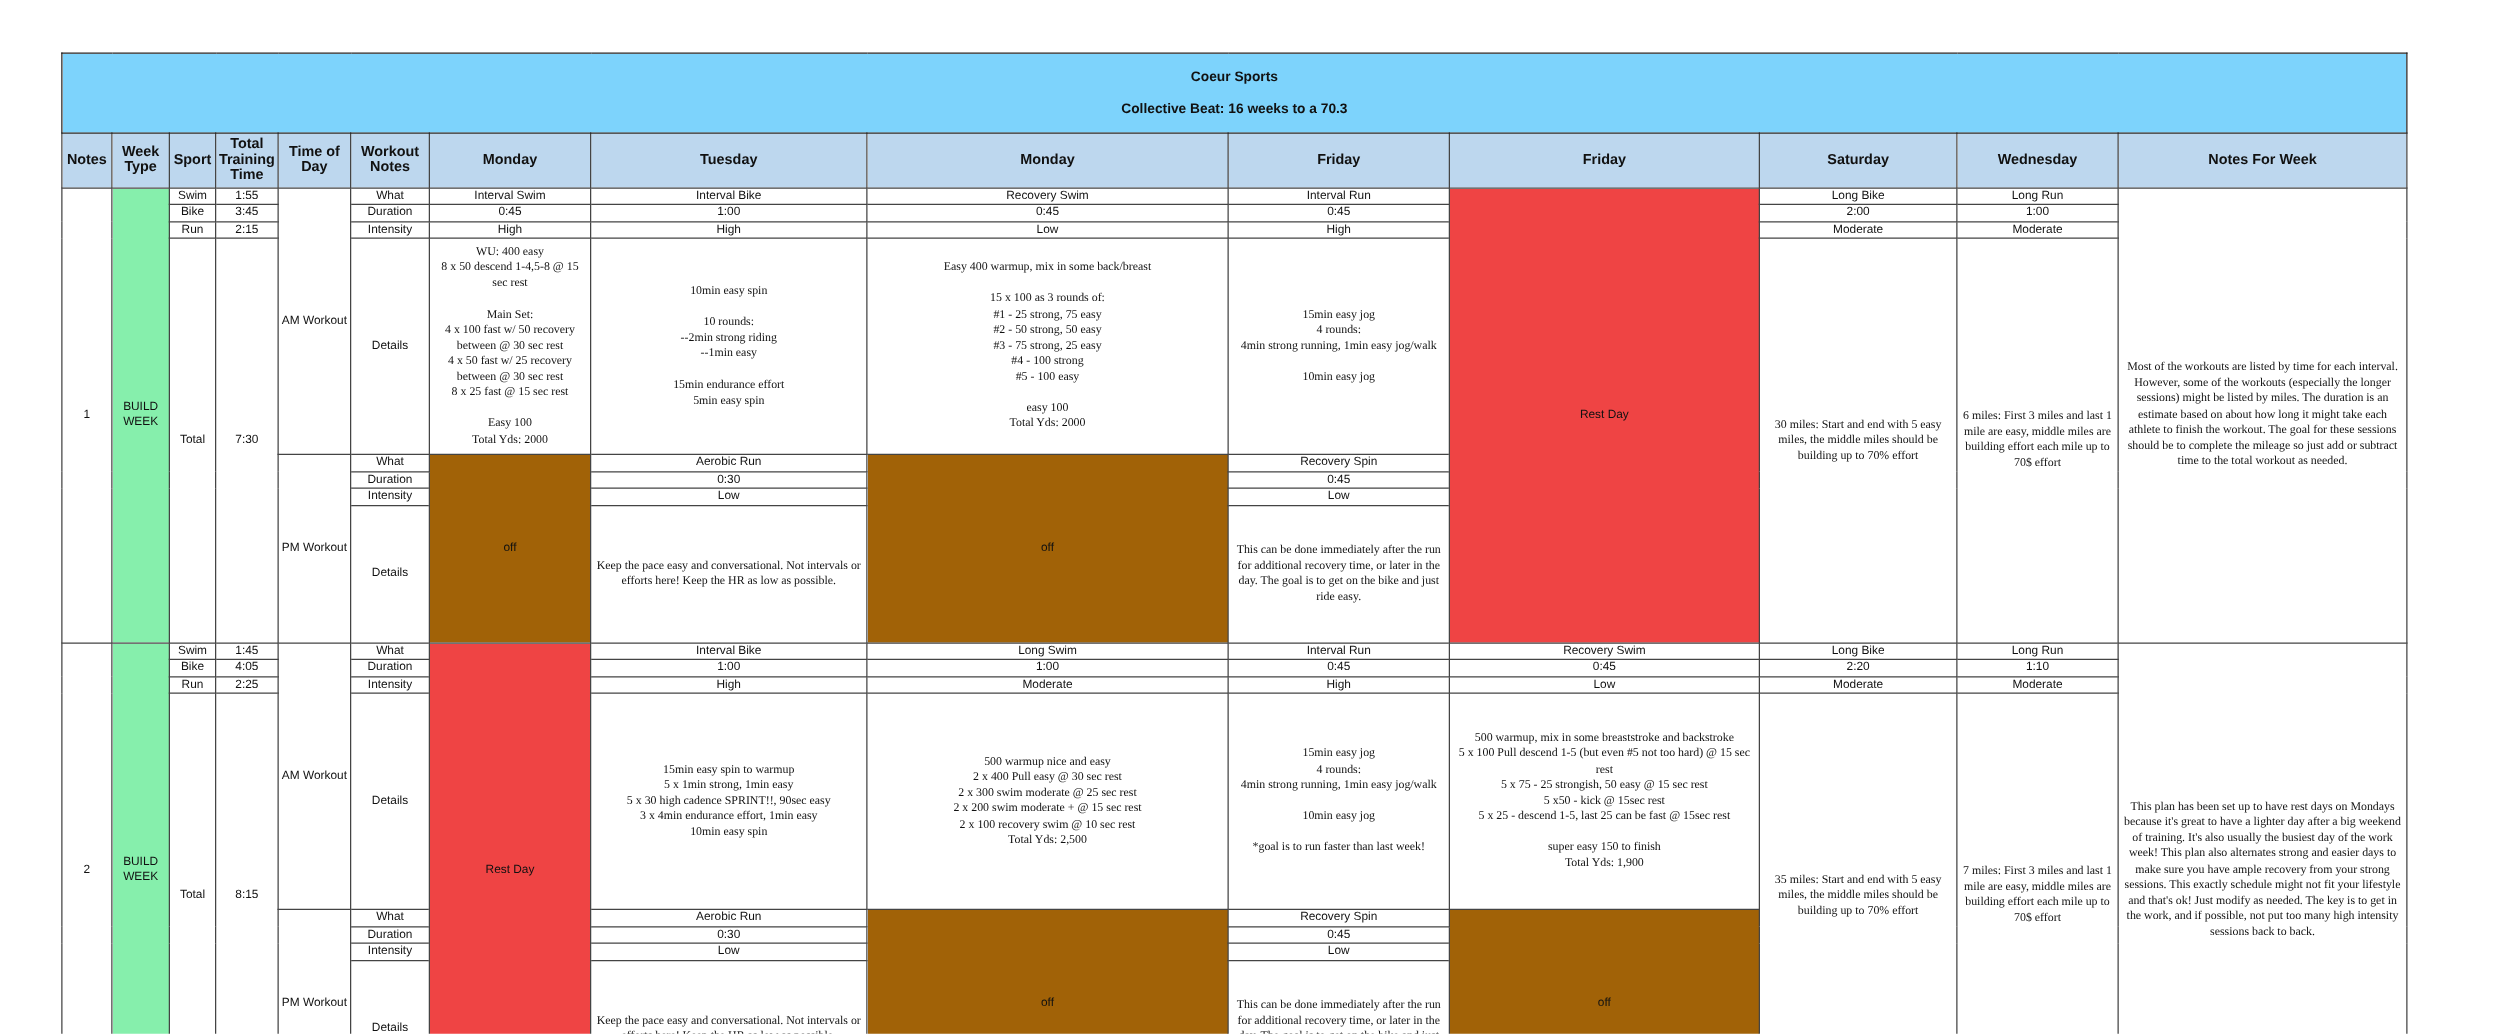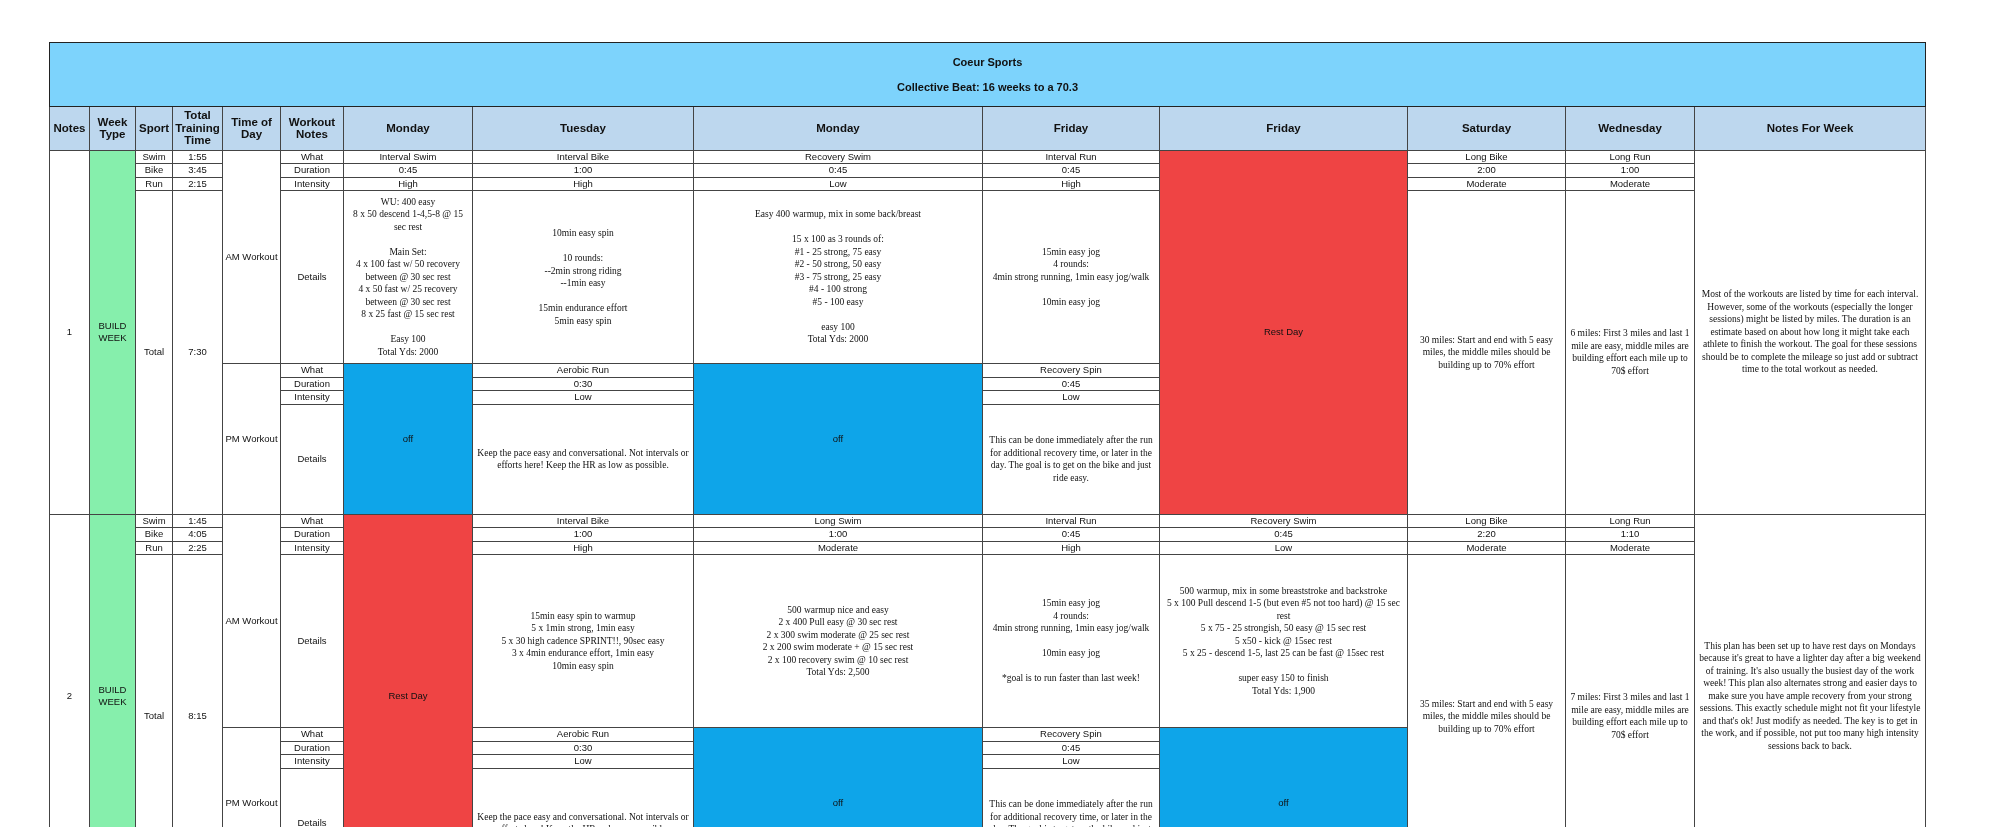--- a/index.html
+++ b/index.html
@@ -3,21 +3,21 @@
 <meta charset="utf-8">
 <style>
   html, body { margin:0; padding:0; background:#ffffff; }
   body { width:2000px; height:827px; overflow:hidden; position:relative; font-family:"Liberation Sans", sans-serif; color:#111; }
   table.plan { position:absolute; left:49px; top:42px; border-collapse:collapse; table-layout:fixed; width:1877px; font-size:9.5px; }
   table.plan td, table.plan th { border:1px solid #444; text-align:center; vertical-align:middle; padding:0 2px; line-height:12.5px; white-space:pre-line; overflow:hidden; }
   .title-cell { background:#7dd3fc; font-weight:bold; font-size:11px; line-height:13px; height:26px; border:1.5px solid #222 !important; }
   th.hdr { background:#bdd7ee; font-weight:bold; font-size:11.5px; line-height:13px; height:43px; }
   td.weektype { background:#86efac; }
   td.rest { background:#ef4444; }
-  td.off { background:#0ea5e9; }
+  td.off { background:#a16207; }
   td.sm { height:12px; line-height:12px; font-size:9.5px; }
   td.note { font-size:9.5px; line-height:12.5px; padding:0 3px;font-family:Liberation Serif, serif; }
   tr.wk-border td { border-top:1.5px solid #222;margin-left:24px; }
   table.plan { border:1.5px solid #222; }
 </style>
 </head>
 <body>
 
 <table class="plan">
   <colgroup>

